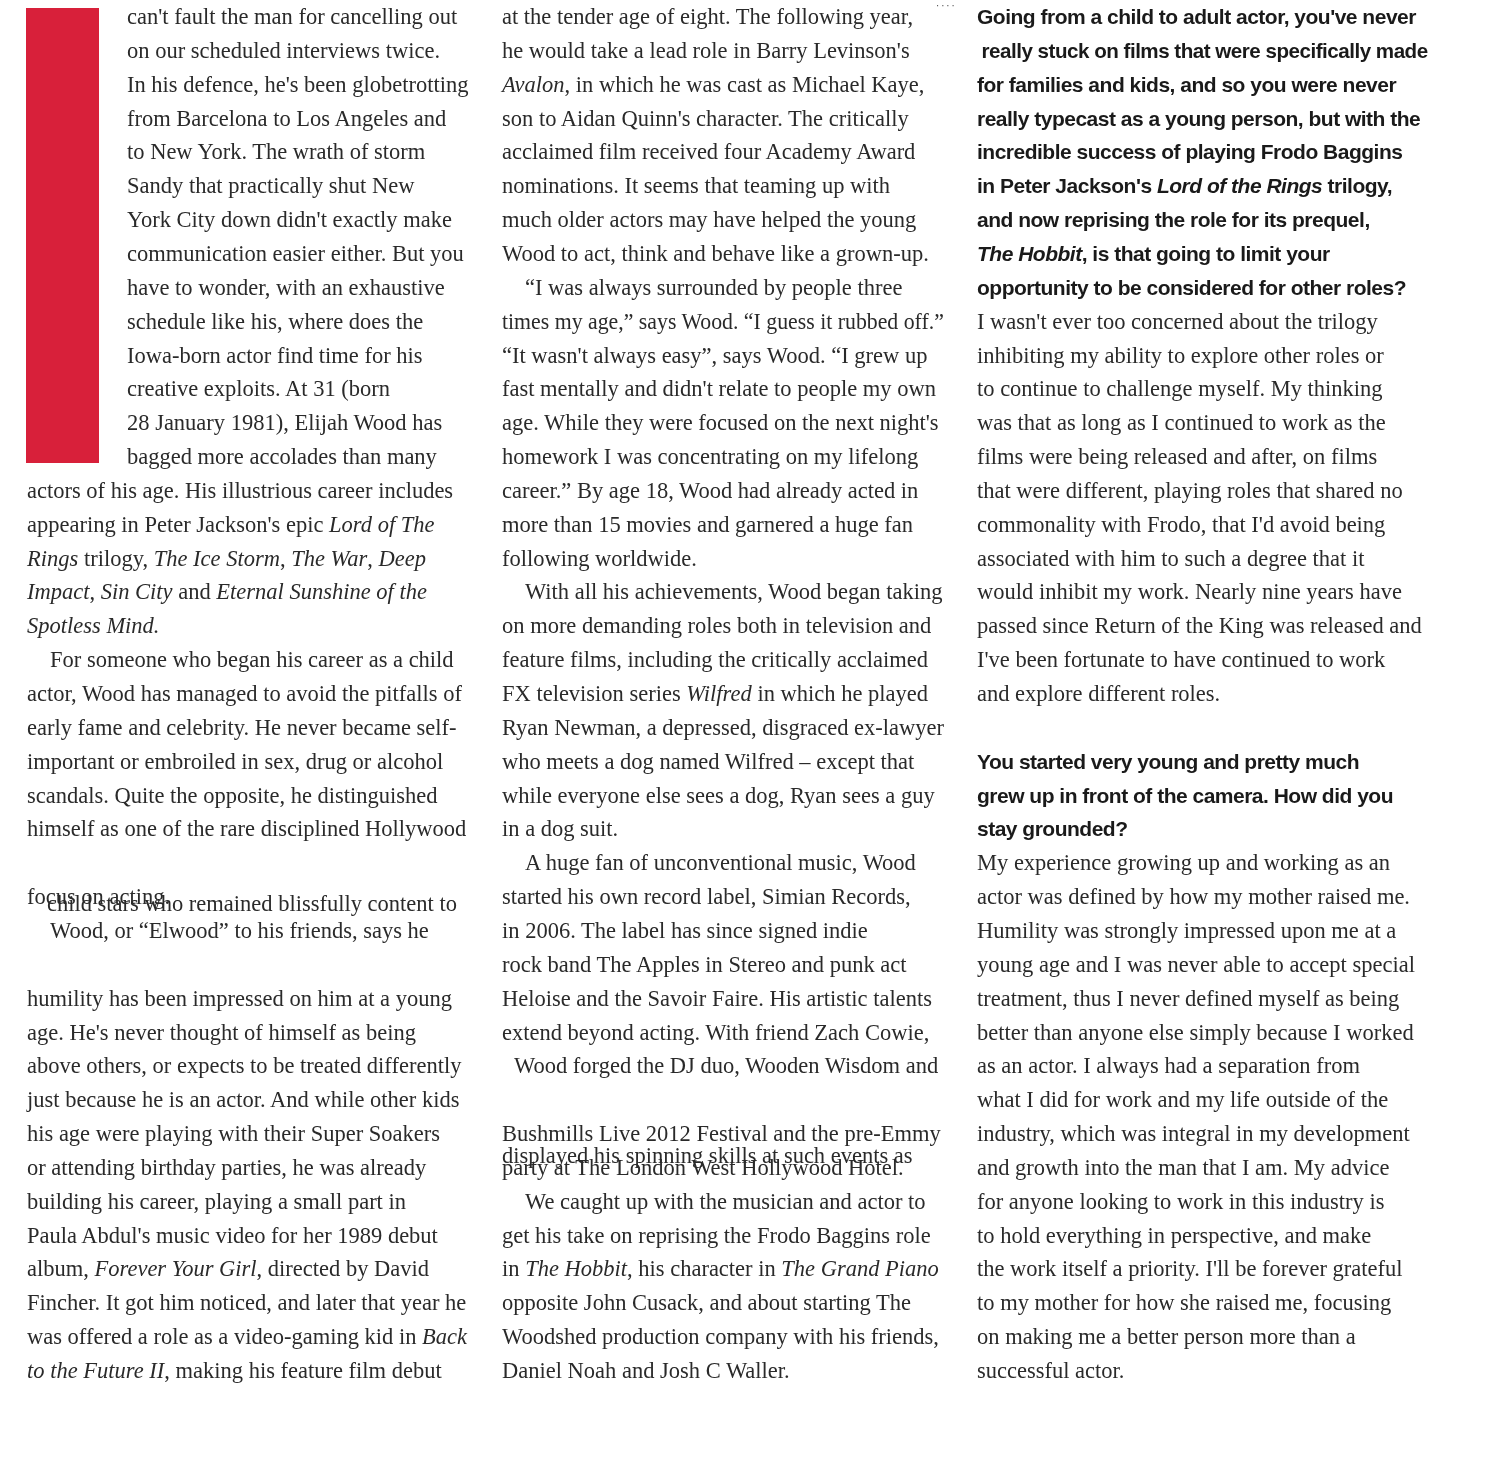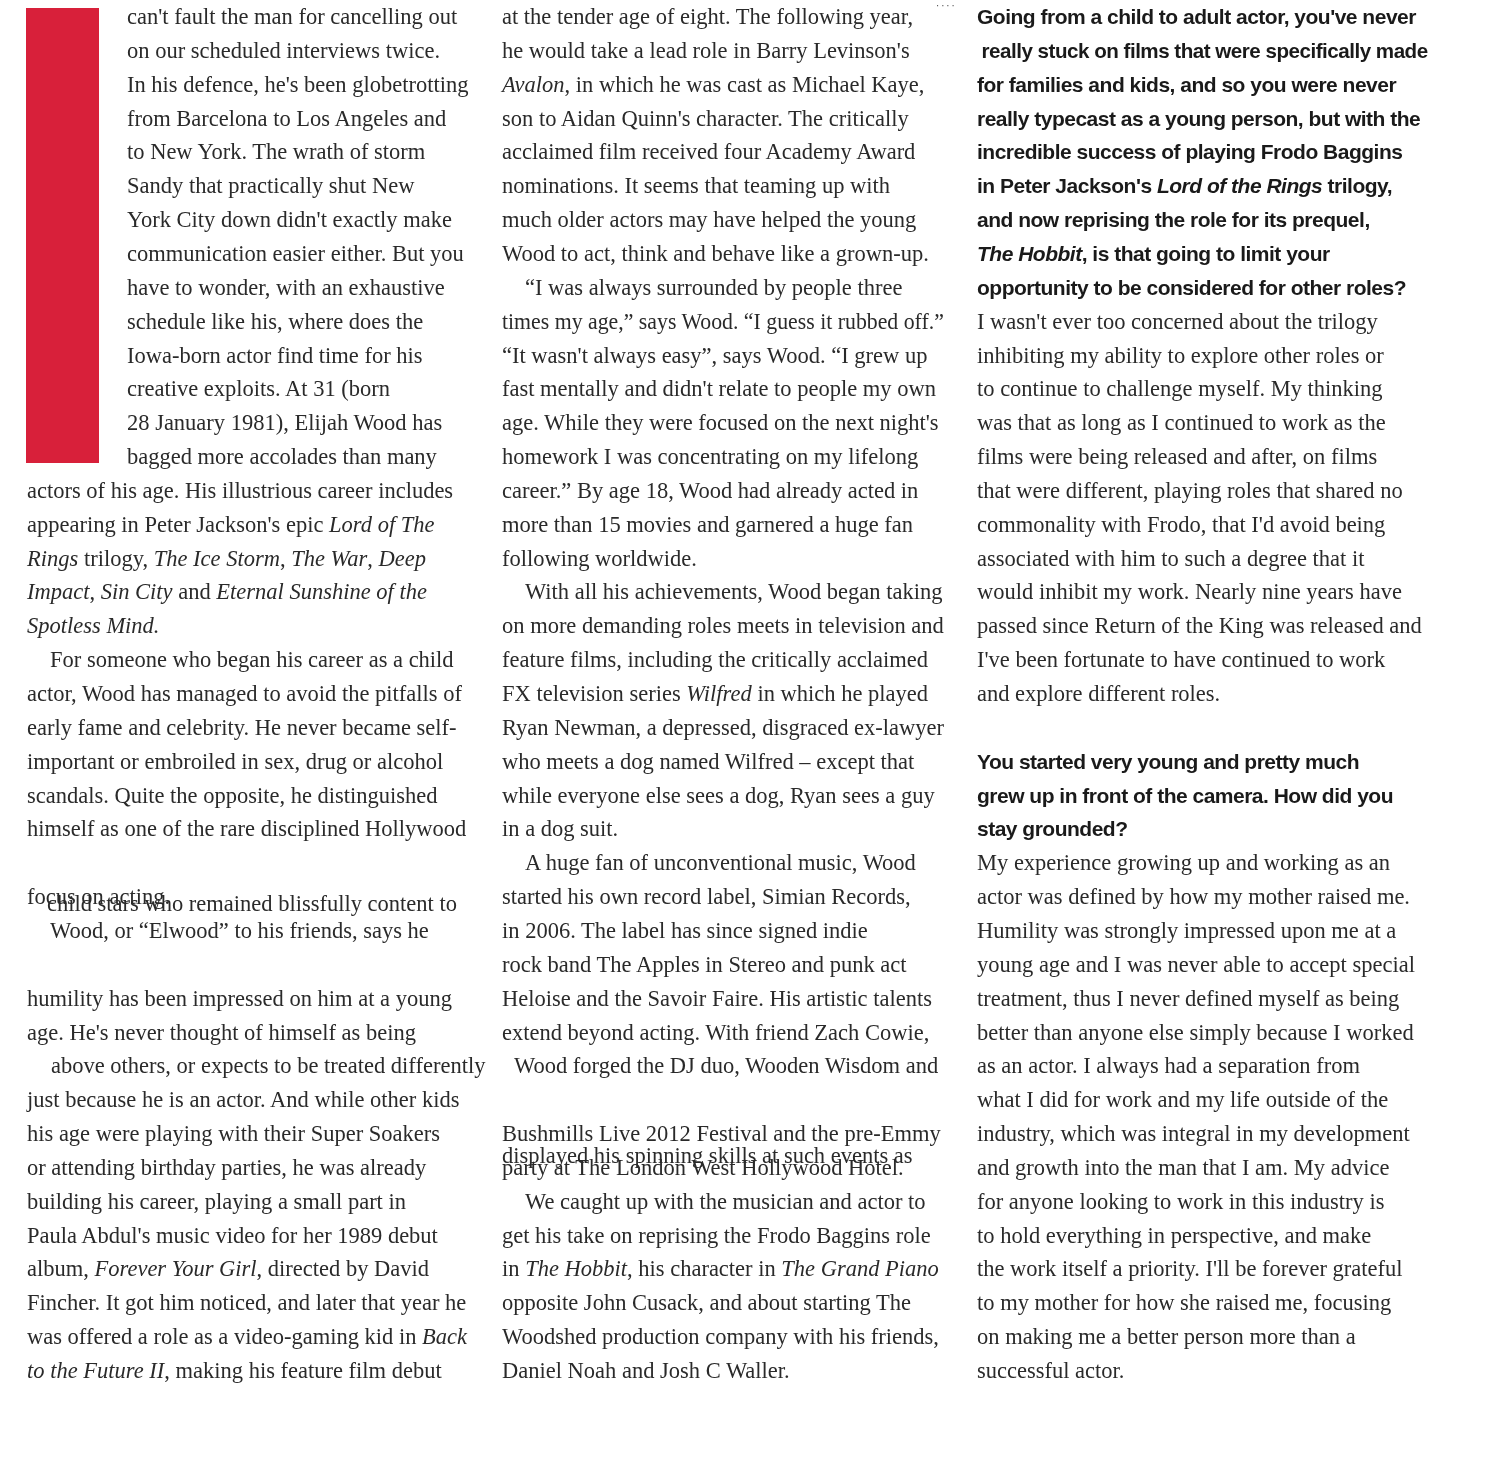--- a/index.html
+++ b/index.html
@@ -54,21 +54,21 @@
       <div class="line" style="top: 677px; left: 0px;">actor, Wood has managed to avoid the pitfalls of</div>
       <div class="line" style="top: 710.85px; left: 0px;">early fame and celebrity. He never became self-</div>
       <div class="line" style="top: 744.7px; left: 0px;">important or embroiled in sex, drug or alcohol</div>
       <div class="line" style="top: 778.55px; left: 0px;">scandals. Quite the opposite, he distinguished</div>
       <div class="line" style="top: 812.4px; left: 0px;">himself as one of the rare disciplined Hollywood</div>
       <div class="line" style="top: 887px; left: 0px; margin-left: 20px;">child stars who remained blissfully content to</div>
       <div class="line" style="top: 880.1px; left: 0px;">focus on acting.</div>
       <div class="line" style="top: 913.95px; left: 23px;">Wood, or “Elwood” to his friends, says he</div>
       <div class="line" style="top: 981.65px; left: 0px;">humility has been impressed on him at a young</div>
       <div class="line" style="top: 1015.5px; left: 0px;">age. He's never thought of himself as being</div>
-      <div class="line" style="top: 1049.35px; left: 0px; margin-left: 24px;">above others, or expects to be treated differently</div>
+      <div class="line" style="top: 1049.35px; left: 0px;">above others, or expects to be treated differently</div>
       <div class="line" style="top: 1083.2px; left: 0px;">just because he is an actor. And while other kids</div>
       <div class="line" style="top: 1117.05px; left: 0px;">his age were playing with their Super Soakers</div>
       <div class="line" style="top: 1150.9px; left: 0px;">or attending birthday parties, he was already</div>
       <div class="line" style="top: 1184.75px; left: 0px;">building his career, playing a small part in</div>
       <div class="line" style="top: 1218.6px; left: 0px;">Paula Abdul's music video for her 1989 debut</div>
       <div class="line" style="top: 1252.45px; left: 0px;">album, <i>Forever Your Girl</i>, directed by David</div>
       <div class="line" style="top: 1286.3px; left: 0px;">Fincher. It got him noticed, and later that year he</div>
       <div class="line" style="top: 1320.15px; left: 0px;">was offered a role as a video-gaming kid in <i>Back</i></div>
       <div class="line" style="top: 1354px; left: 0px;"><i>to the Future II</i>, making his feature film debut</div>
     </div>
@@ -84,21 +84,21 @@
       <div class="line" style="top: 270.8px; left: 23px;">“I was always surrounded by people three</div>
       <div class="line" style="top: 304.65px; left: 0px; transform: scaleX(0.969);">times my age,” says Wood. “I guess it rubbed off.”</div>
       <div class="line" style="top: 338.5px; left: 0px; text-align: right;">“It wasn't always easy”, says Wood. “I grew up</div>
       <div class="line" style="top: 372.35px; left: 0px;">fast mentally and didn't relate to people my own</div>
       <div class="line" style="top: 406.2px; left: 0px;">age. While they were focused on the next night's</div>
       <div class="line" style="top: 440.05px; left: 0px;">homework I was concentrating on my lifelong</div>
       <div class="line" style="top: 473.9px; left: 0px;">career.” By age 18, Wood had already acted in</div>
       <div class="line" style="top: 507.75px; left: 0px;">more than 15 movies and garnered a huge fan</div>
       <div class="line" style="top: 541.6px; left: 0px;">following worldwide.</div>
       <div class="line" style="top: 575.45px; left: 23px;">With all his achievements, Wood began taking</div>
-      <div class="line" style="top: 609.3px; left: 0px;">on more demanding roles meets in television and</div>
+      <div class="line" style="top: 609.3px; left: 0px;">on more demanding roles both in television and</div>
       <div class="line" style="top: 643.15px; left: 0px;">feature films, including the critically acclaimed</div>
       <div class="line" style="top: 677px; left: 0px;">FX television series <i>Wilfred</i> in which he played</div>
       <div class="line" style="top: 710.85px; left: 0px;">Ryan Newman, a depressed, disgraced ex-lawyer</div>
       <div class="line" style="top: 744.7px; left: 0px;">who meets a dog named Wilfred – except that</div>
       <div class="line" style="top: 778.55px; left: 0px;">while everyone else sees a dog, Ryan sees a guy</div>
       <div class="line" style="top: 812.4px; left: 0px;">in a dog suit.</div>
       <div class="line" style="top: 846.25px; left: 23px;">A huge fan of unconventional music, Wood</div>
       <div class="line" style="top: 880.1px; left: 0px;">started his own record label, Simian Records,</div>
       <div class="line" style="top: 913.95px; left: 0px;">in 2006. The label has since signed indie</div>
       <div class="line" style="top: 947.8px; left: 0px;">rock band The Apples in Stereo and punk act</div>

